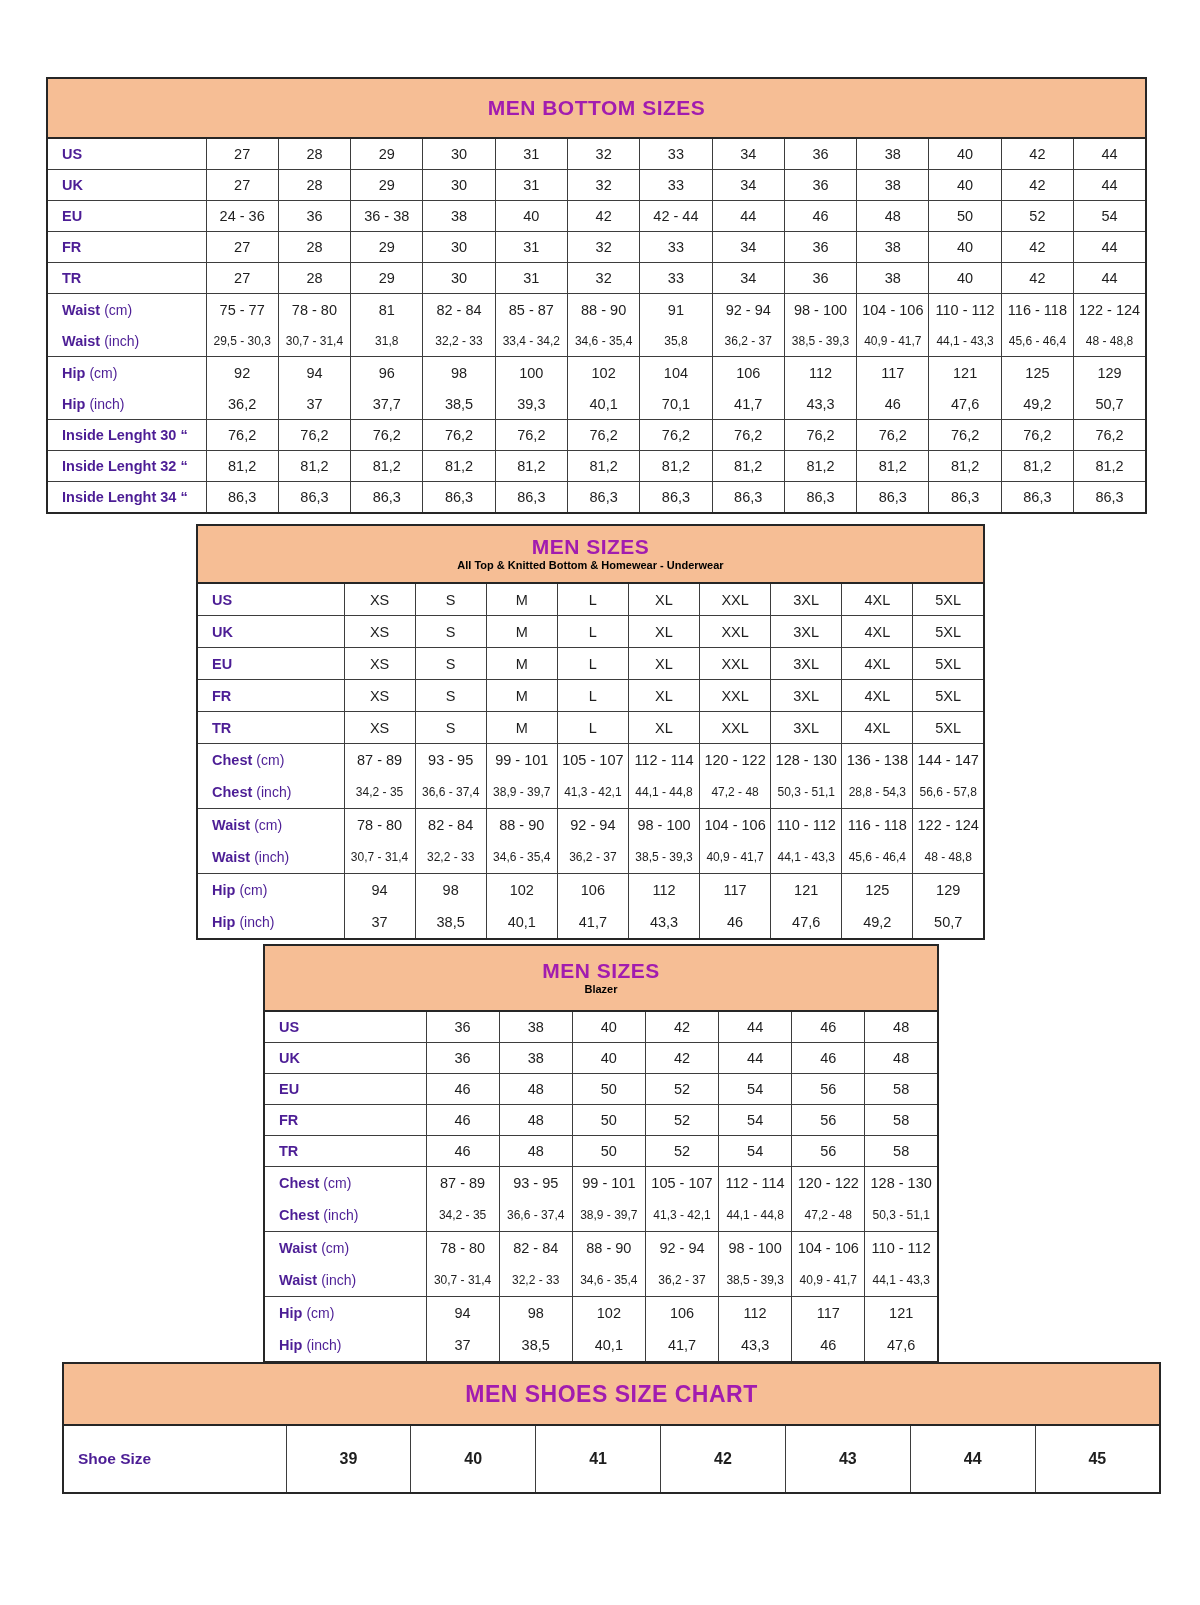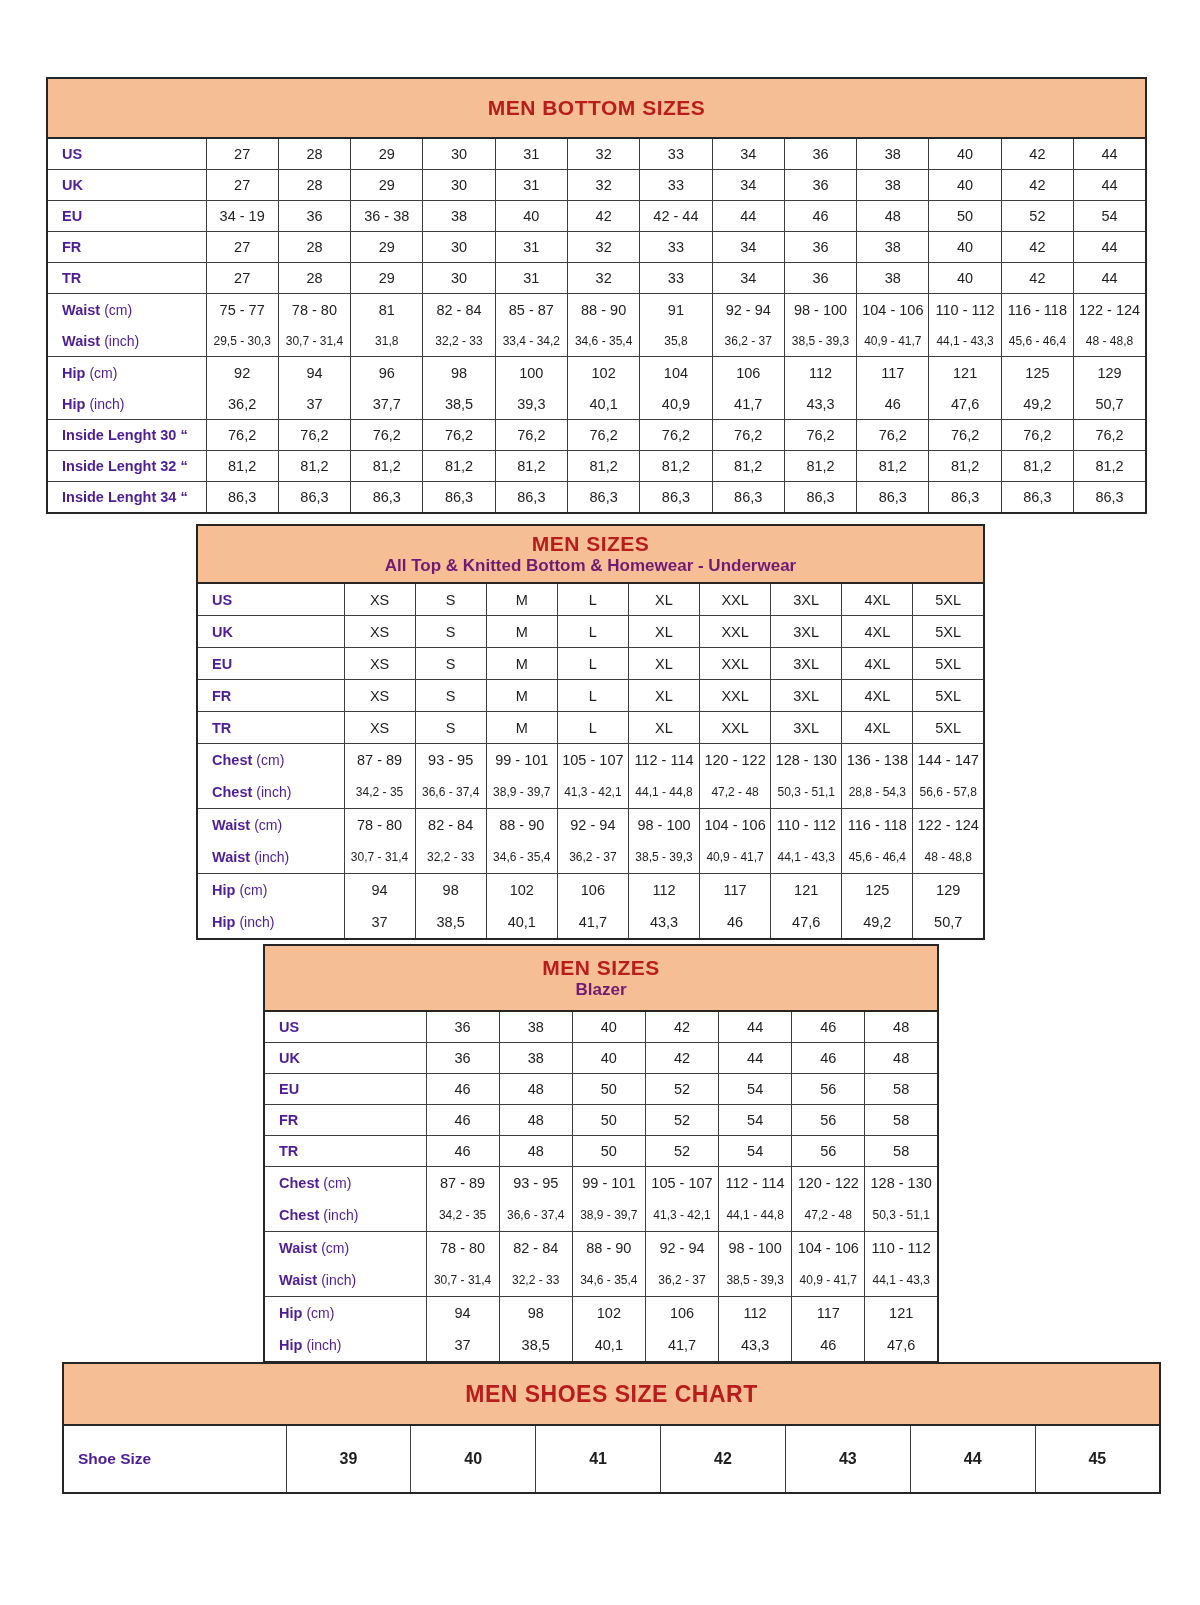--- a/index.html
+++ b/index.html
@@ -25,29 +25,29 @@
     overflow: hidden;
   }
   .size-table th.title-cell {
     background: #F6BE95;
     border-bottom: 2px solid #262626;
     text-align: center;
     padding: 2px 0;
   }
   .tbl-title {
     font-weight: bold;
-    color: #b91c1c;
+    color: #a21caf;
     font-size: 21px;
     letter-spacing: 0.5px;
     line-height: 1.15;
   }
   .tbl-subtitle {
     font-weight: bold;
-    color: #701a75;
-    font-size: 17px;
+    color: #000000;
+    font-size: 11px;
     line-height: 1.2;
   }
   .size-table td.lbl {
     text-align: left;
     padding-left: 14px;
     font-weight: bold;
     font-size: 14.5px;
     color: #4c1d95;
   }
   .size-table td.lbl .unit {
@@ -149,21 +149,21 @@
           <td class="val">33</td>
           <td class="val">34</td>
           <td class="val">36</td>
           <td class="val">38</td>
           <td class="val">40</td>
           <td class="val">42</td>
           <td class="val">44</td>
         </tr>
         <tr class="simple row-2">
           <td class="lbl">EU</td>
-          <td class="val">34 - 19</td>
+          <td class="val">24 - 36</td>
           <td class="val">36</td>
           <td class="val">36 - 38</td>
           <td class="val">38</td>
           <td class="val">40</td>
           <td class="val">42</td>
           <td class="val">42 - 44</td>
           <td class="val">44</td>
           <td class="val">46</td>
           <td class="val">48</td>
           <td class="val">50</td>
@@ -251,21 +251,21 @@
           <td class="val">129</td>
         </tr>
         <tr class="gline g-bot row-6">
           <td class="lbl"><span>Hip</span> <span class="unit">(inch)</span></td>
           <td class="val">36,2</td>
           <td class="val">37</td>
           <td class="val">37,7</td>
           <td class="val">38,5</td>
           <td class="val">39,3</td>
           <td class="val">40,1</td>
-          <td class="val">40,9</td>
+          <td class="val">70,1</td>
           <td class="val">41,7</td>
           <td class="val">43,3</td>
           <td class="val">46</td>
           <td class="val">47,6</td>
           <td class="val">49,2</td>
           <td class="val">50,7</td>
         </tr>
         <tr class="simple row-7">
           <td class="lbl">Inside Lenght 30 “</td>
           <td class="val">76,2</td>

